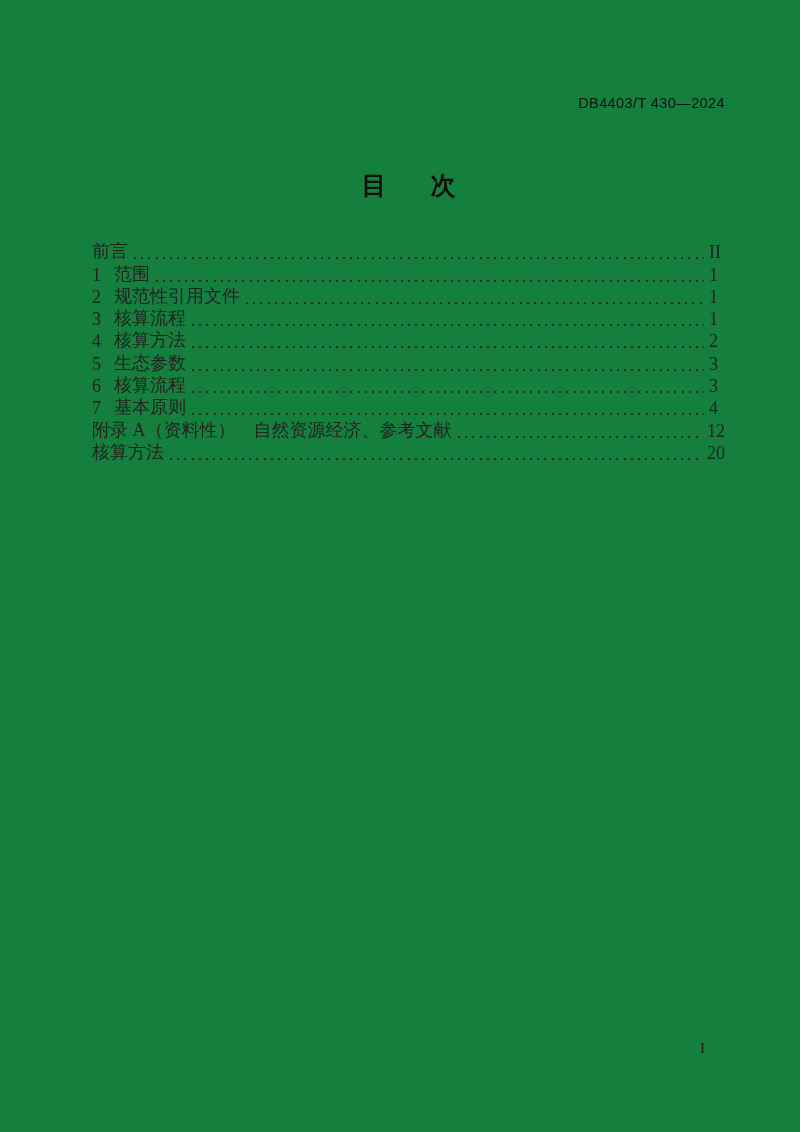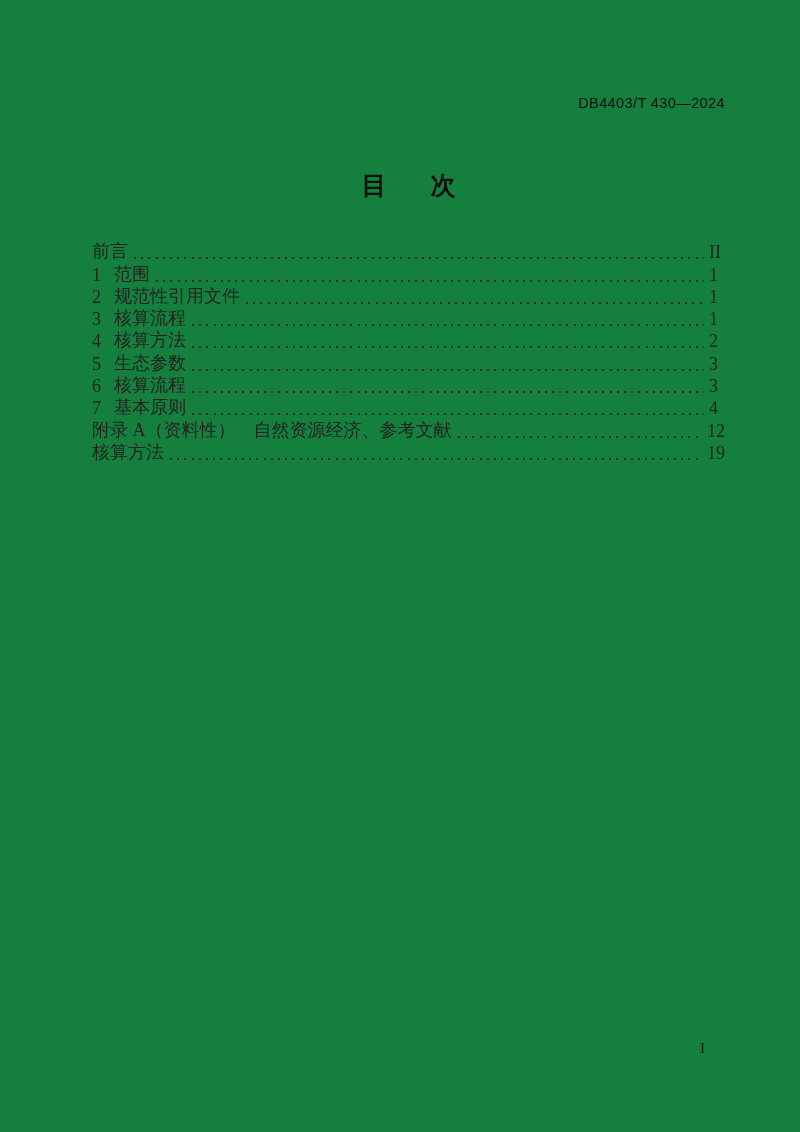--- a/index.html
+++ b/index.html
@@ -152,20 +152,20 @@
 
     <div class="toc-row">
       <span class="toc-label">附录 A（资料性）    自然资源经济、参考文献</span>
       <span class="toc-dots"></span>
       <span class="toc-page">12</span>
     </div>
 
     <div class="toc-row">
       <span class="toc-label">核算方法</span>
       <span class="toc-dots"></span>
-      <span class="toc-page">19</span>
+      <span class="toc-page">20</span>
     </div>
 
   </div>
 
   <div class="footer-page">I</div>
 
 </div>
 
 </body></html>

